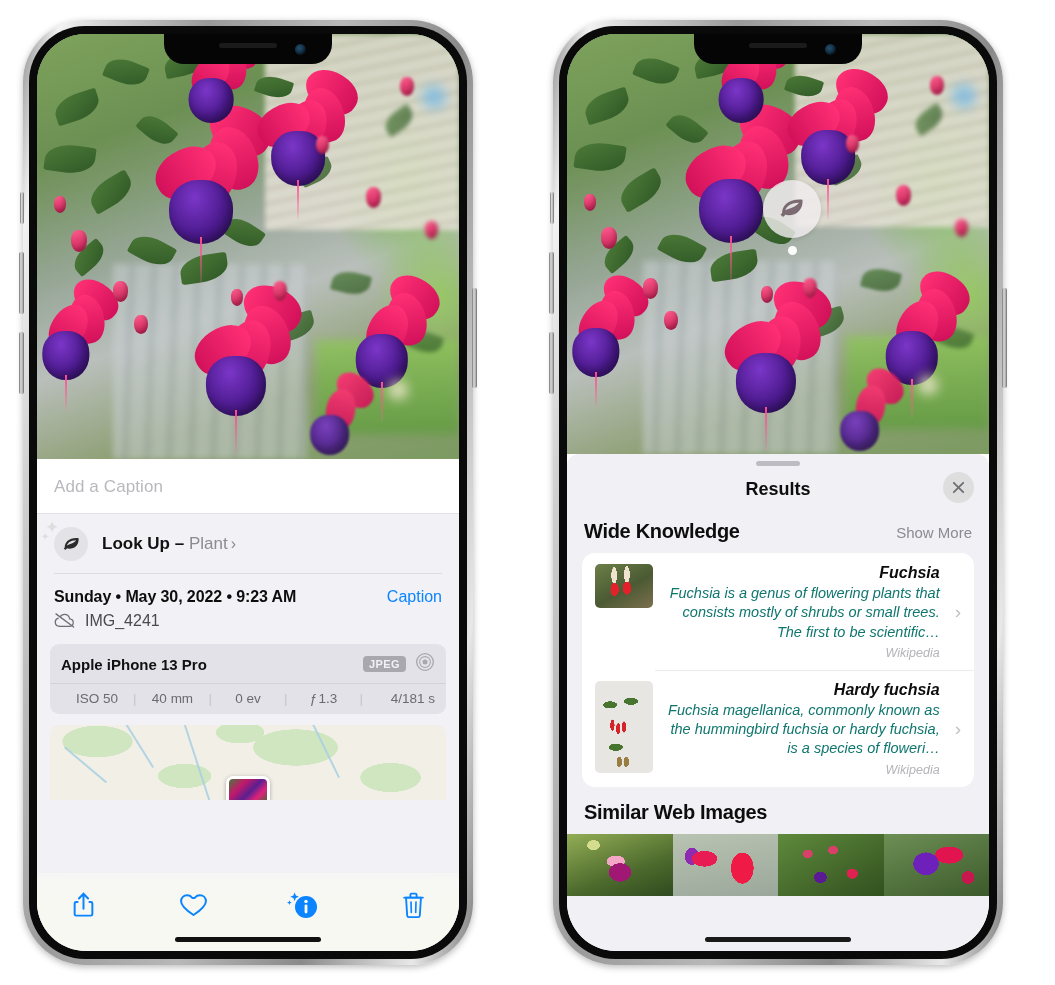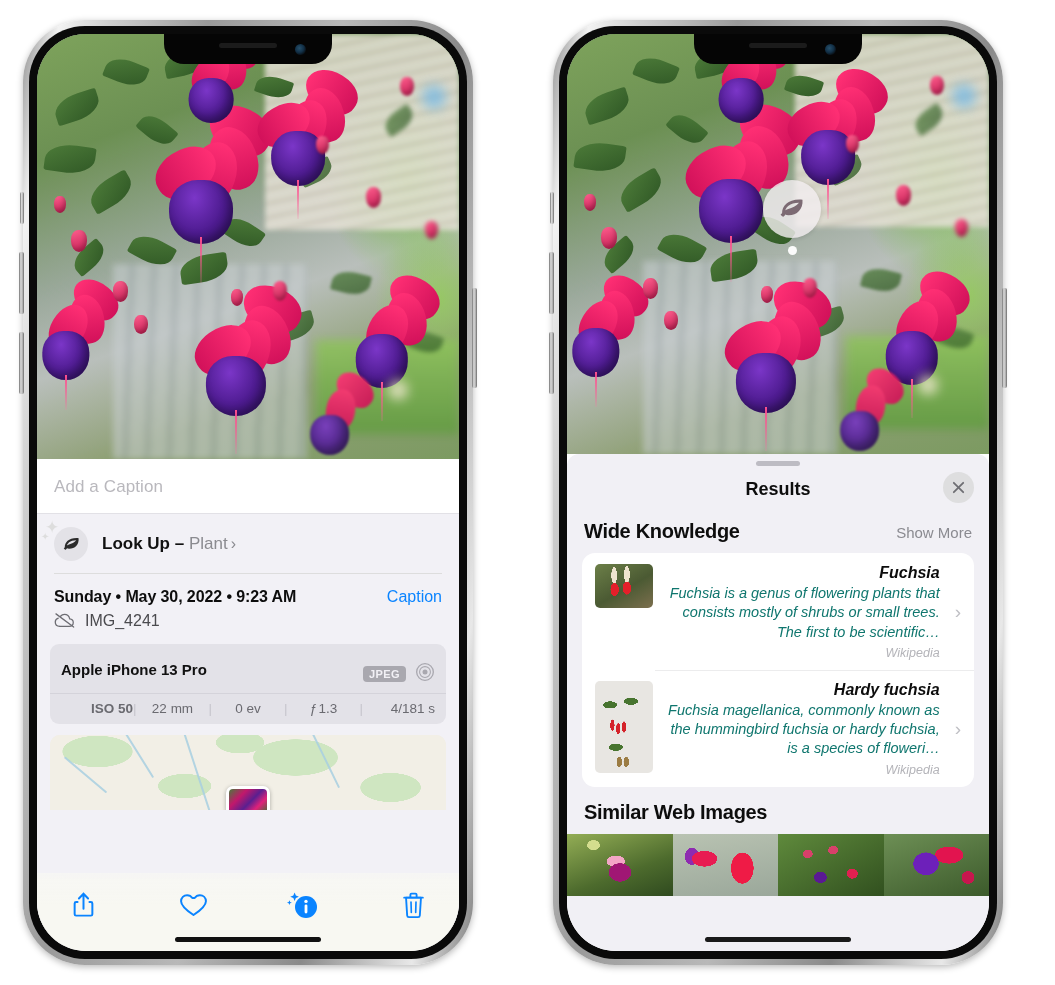--- a/index.html
+++ b/index.html
@@ -188,38 +188,38 @@
   .camcard {
     margin: 0 13px; border-radius: 9px; overflow:hidden;
     background: #e3e2e8;
   }
   .camcard .r1 {
     display:flex; align-items:center; justify-content:space-between;
     padding: 8px 11px 7px 11px;
     border-bottom: 1px solid #d4d3da;
   }
   .camcard .model { font-size: 15px; font-weight: 700; color:#111; }
-  .camcard .right1 { display:flex; align-items:center; gap:9px;margin-top:10px; }
+  .camcard .right1 { display:flex; align-items:center; gap:9px; }
   .badge-jpeg {
     background:#a9a8af; color:#f2f1f6; font-size: 11px; font-weight:700;
     padding: 2px 6px; border-radius: 4px; letter-spacing:.4px;
   }
   .camcard .r2 { padding: 7px 11px 8px 11px; border-bottom: 1px solid #d4d3da; position:relative; }
   .camcard .line { font-size: 14.5px; color:#6a6a70; line-height: 1.6; }
   .vibrant {
     position:absolute; right:11px; bottom:9px;
     border:1px solid #a6a5ac; color:#6a6a70; border-radius: 9px;
     font-size: 10.5px; letter-spacing:.6px; padding: 2px 9px;
   }
   .camcard .r3 {
     display:flex; align-items:center; padding: 7px 11px 8px 11px;
     font-size: 13.5px; color:#6a6a70;
   }
   .camcard .r3 span { flex:1; text-align:center; }
-  .camcard .r3 span:first-child { text-align:right;font-weight:bold; }
+  .camcard .r3 span:first-child { text-align:center; }
   .camcard .r3 span:last-child { text-align:right; }
   .camcard .r3 i { color:#c6c5cc; font-style:normal; }
 
   .mapcard {
     margin: 11px 13px 0 13px; height: 75px;
     border-radius: 10px 10px 0 0; overflow:hidden; position:relative;
     background:#f0ece3;
   }
   .mapcard .m-bg { position:absolute; inset:0;
     background:
@@ -509,21 +509,21 @@
                     <circle cx="12" cy="12" r="10" fill="none" stroke="#a9a8af" stroke-width="1.6"></circle>
                     <circle cx="12" cy="12" r="6.5" fill="none" stroke="#a9a8af" stroke-width="1.3"></circle>
                     <circle cx="12" cy="12" r="3" fill="#a9a8af"></circle>
                   </svg>
                 </span>
               </div>
             </div>
             <div class="r3">
               <span>ISO 50</span>
               <i>|</i>
-              <span>22 mm</span>
+              <span>40 mm</span>
               <i>|</i>
               <span>0 ev</span>
               <i>|</i>
               <span>ƒ 1.3</span>
               <i>|</i>
               <span>4/181 s</span>
             </div>
           </div>
 
           <div class="mapcard">

